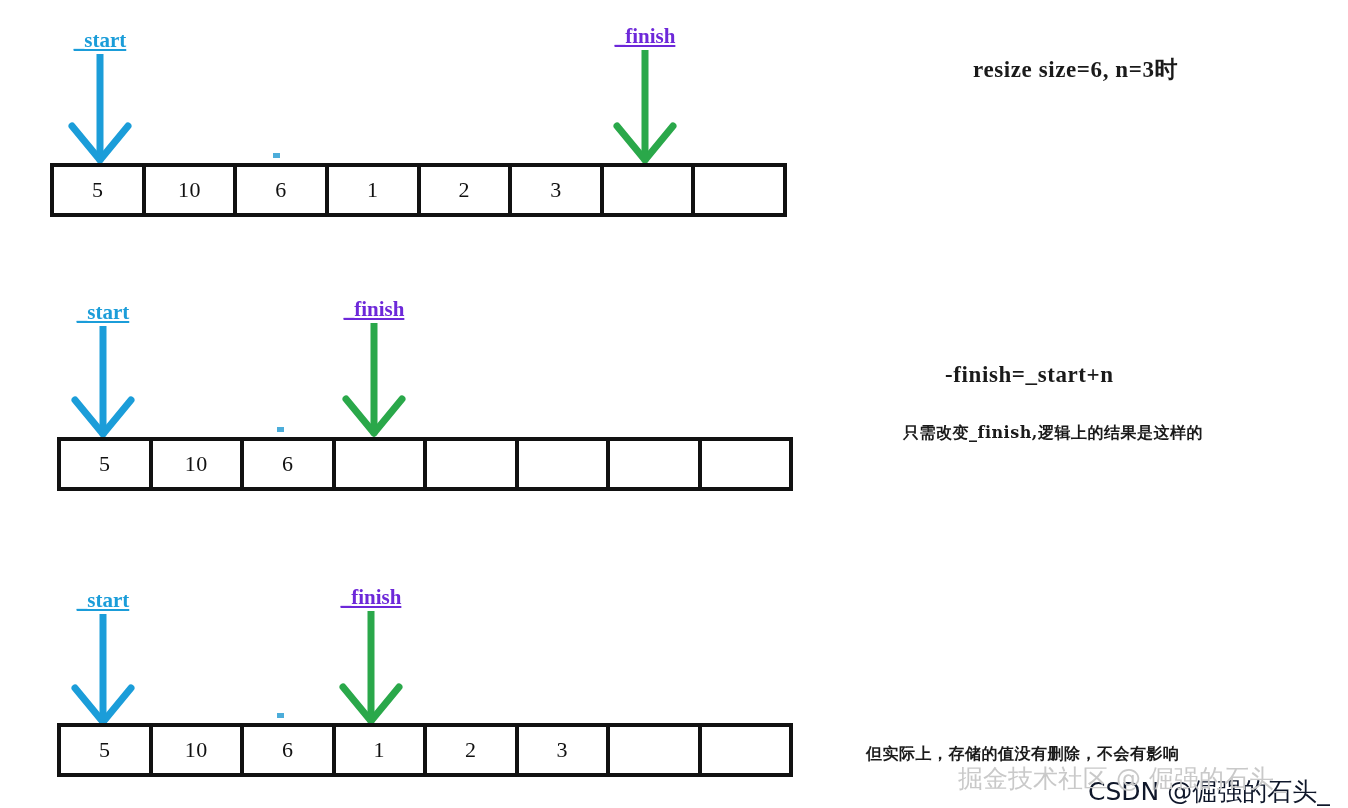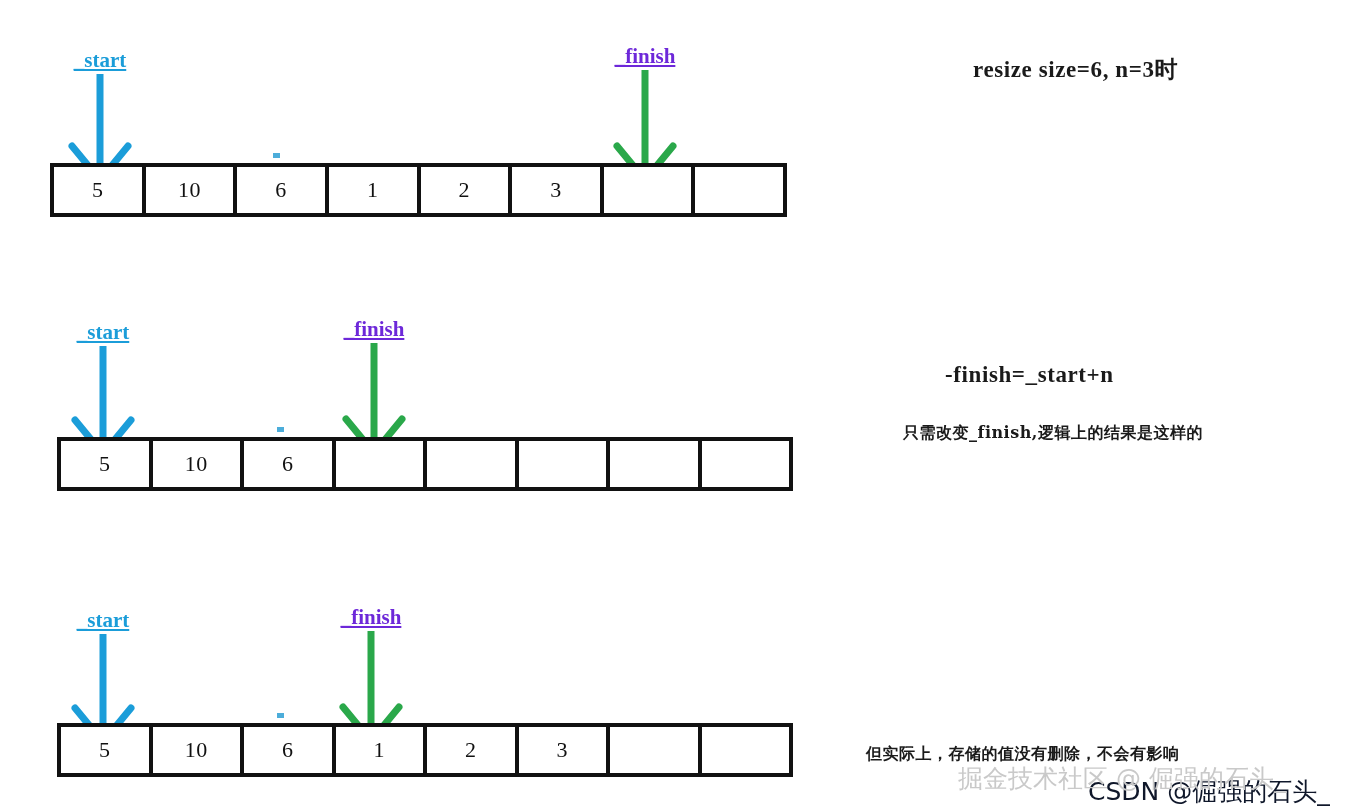--- a/index.html
+++ b/index.html
@@ -41,21 +41,20 @@
     letter-spacing: 0.5px;
   }
   .cell:last-child {
     border-right: none;
   }
 
   
   .pointer {
     position: absolute;
     width: 90px;
-    margin-top: 20px;
   }
   .pointer .lbl {
     position: absolute;
     top: 0;
     left: 50%;
     transform: translateX(-50%);
     white-space: nowrap;
     font-family: "Liberation Serif", "DejaVu Serif", serif;
     font-size: 21px;
     font-weight: 700;

